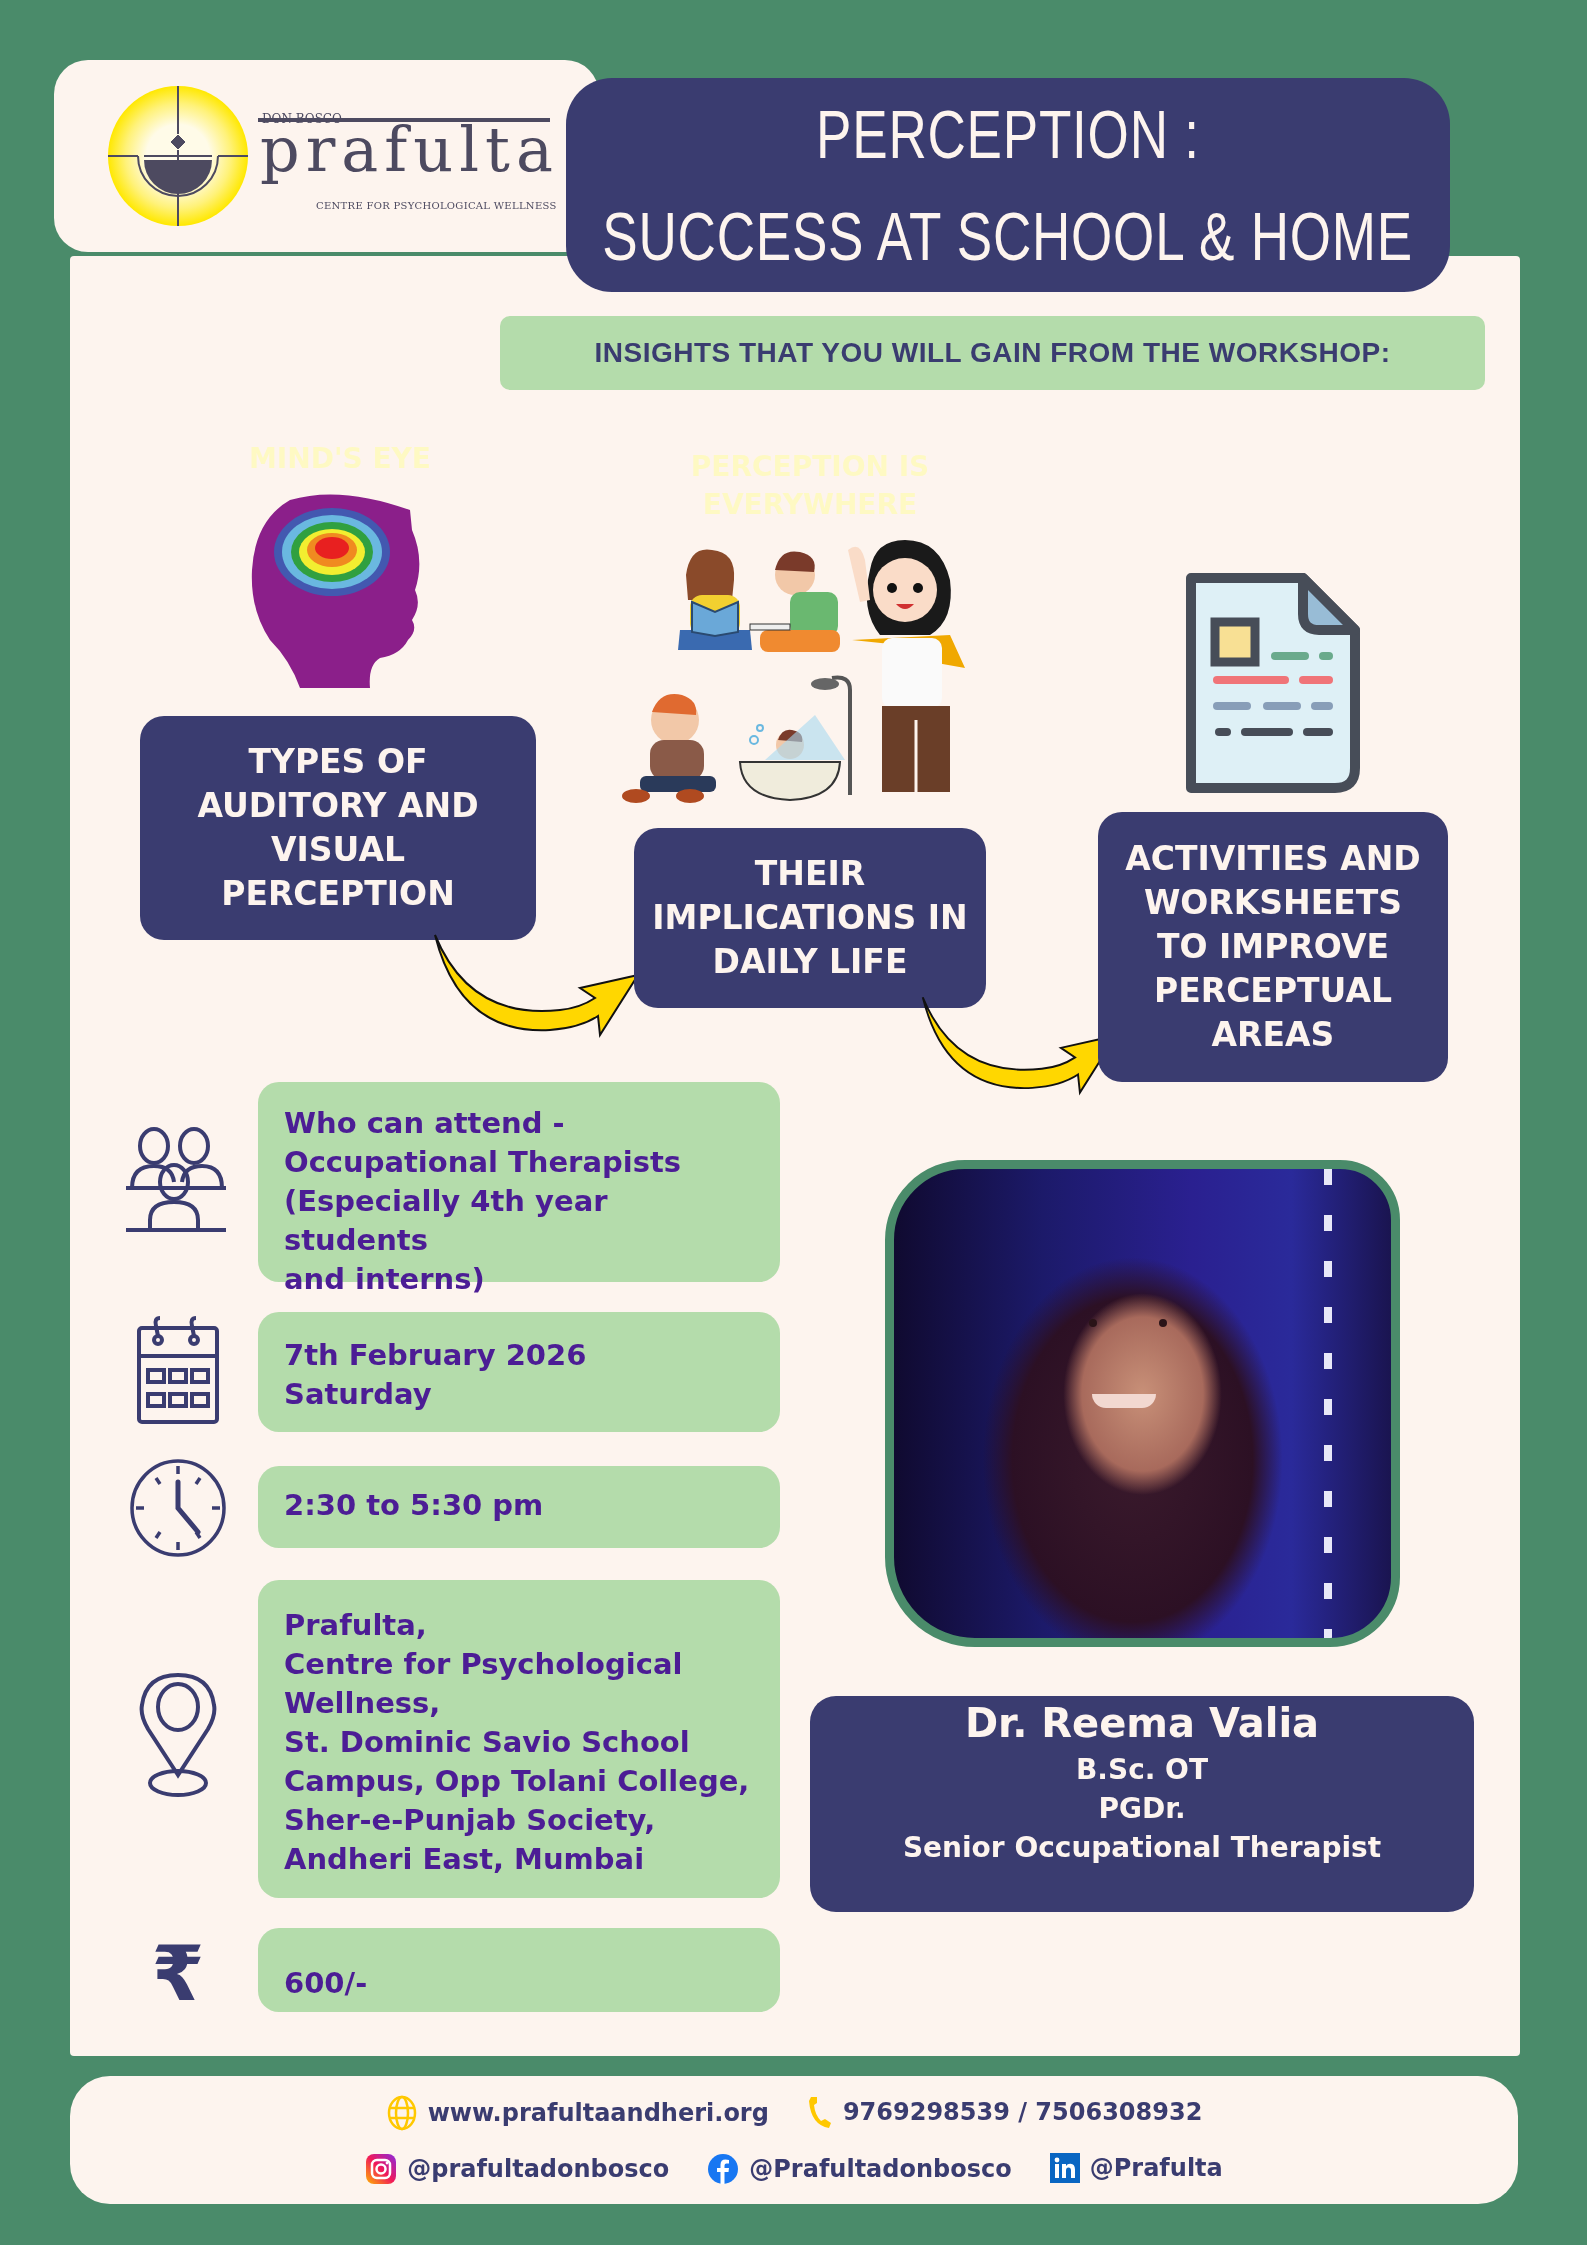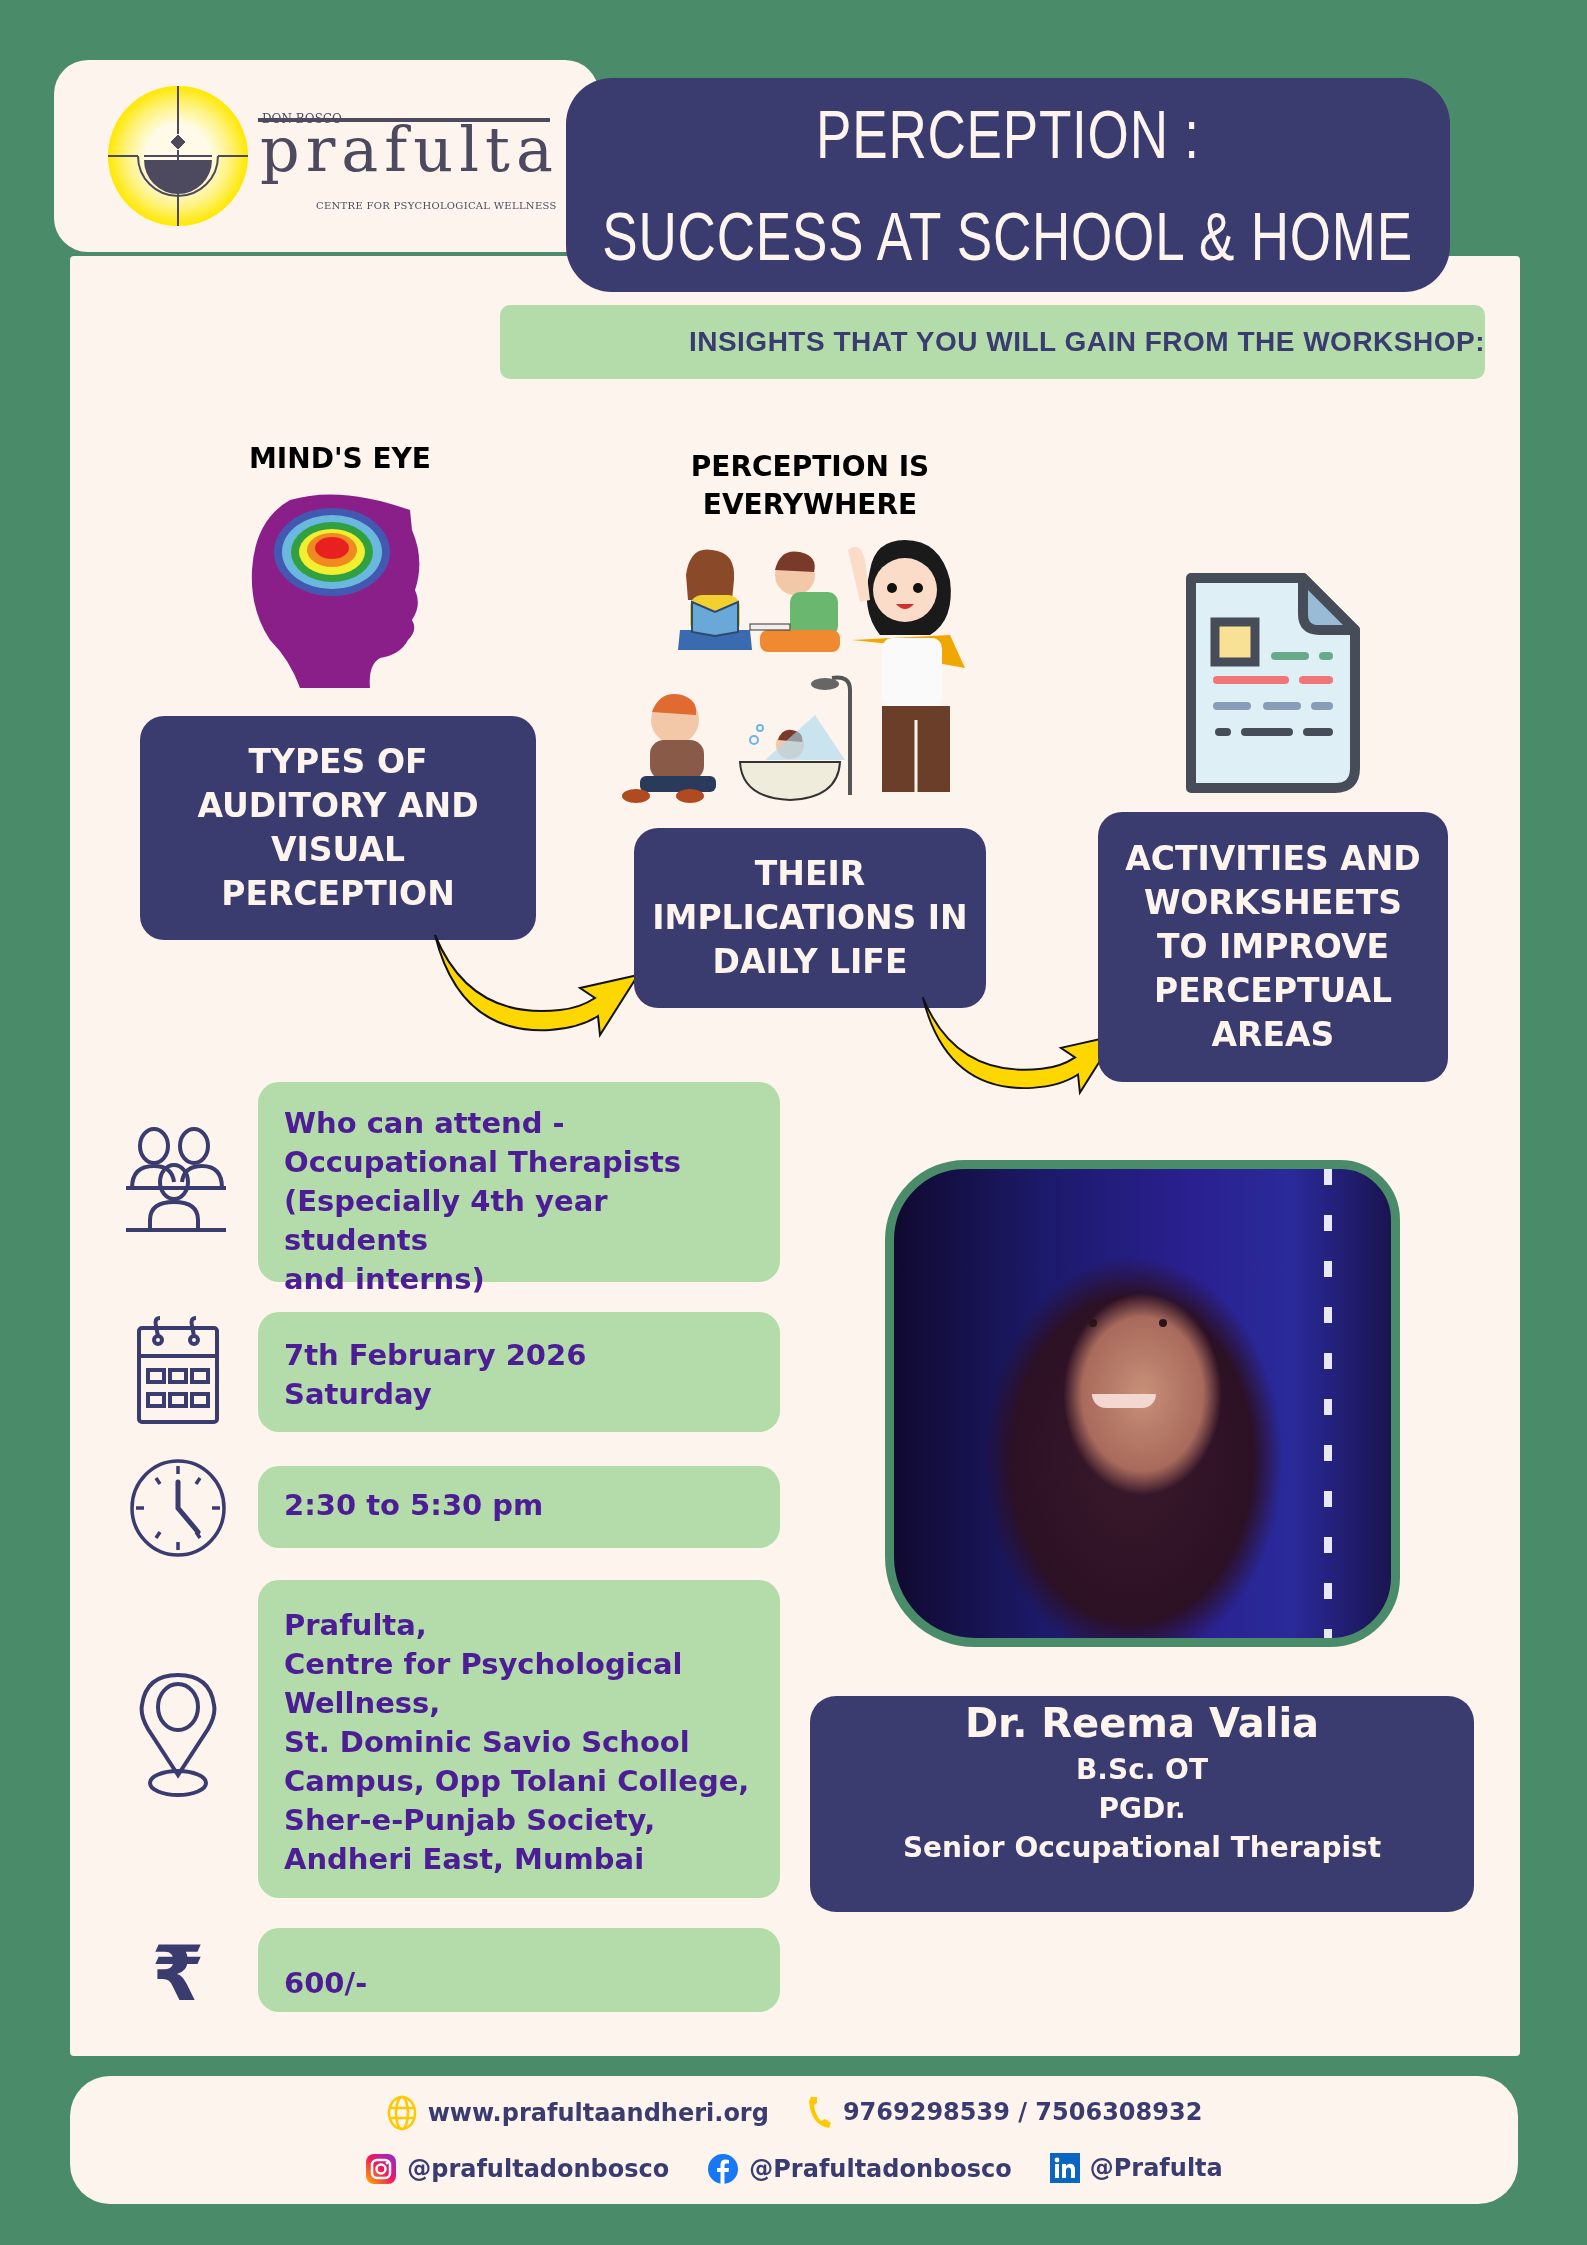--- a/index.html
+++ b/index.html
@@ -16,27 +16,27 @@
   .navy { background: #3a3c70; color: #fdf4ee; }
   .green { background: #b4dcab; color: #3a3c70; }
 
   #main-panel { left: 70px; top: 256px; width: 1450px; height: 1800px; border-radius: 4px; }
   #logo-card { left: 54px; top: 44px; width: 545px; height: 192px; border-radius: 34px; margin-top: 16px; }
   #title-card { left: 566px; top: 78px; width: 884px; height: 214px; border-radius: 46px;
     display: flex; flex-direction: column; align-items: center; justify-content: center; gap: 20px; }
   .title-line { font-family: "Liberation Sans Narrow", "Liberation Sans", sans-serif;
     font-size: 68px; letter-spacing: 1px; line-height: 82px; transform: scaleX(0.78);
     white-space: nowrap; color: #fdf4ee; font-weight: 400; }
-  #insights-banner { left: 500px; top: 305px; width: 985px; height: 74px; border-radius: 10px;
-    display: flex; align-items: center; justify-content: flex-end; }
+  #insights-banner { left: 500px; top: 316px; width: 985px; height: 74px; border-radius: 10px;
+    display: flex; align-items: center; justify-content: center; }
   #insights-banner span { font-family: "Liberation Sans", sans-serif; font-weight: 700; font-size: 28px;
     letter-spacing: 0.5px; color: #3a3c70; }
 
   .caption { font-family: "DejaVu Sans", sans-serif; font-weight: 700; font-size: 28px; text-align: center;
-    color: #000000; line-height: 38px; }
+    color: #fef9c3; line-height: 38px; }
   .box-title { font-family: "DejaVu Sans", sans-serif; font-weight: 700; font-size: 33px; text-align: center;
     line-height: 44px; color: #fdf4ee; display: flex; align-items: center; justify-content: center; }
 
   #card1 { left: 140px; top: 716px; width: 396px; height: 224px; border-radius: 24px; }
   #card2 { left: 634px; top: 828px; width: 352px; height: 180px; border-radius: 24px; }
   #card3 { left: 1098px; top: 812px; width: 350px; height: 270px; border-radius: 24px; }
 
   .info-box { left: 258px; width: 522px; border-radius: 21px; font-family: "DejaVu Sans", sans-serif;
     font-weight: 700; font-size: 29px; line-height: 39px; padding: 22px 26px; color: #4c1d95; }
   .info-icon { left: 122px; width: 112px; display: flex; align-items: center; justify-content: center; }

